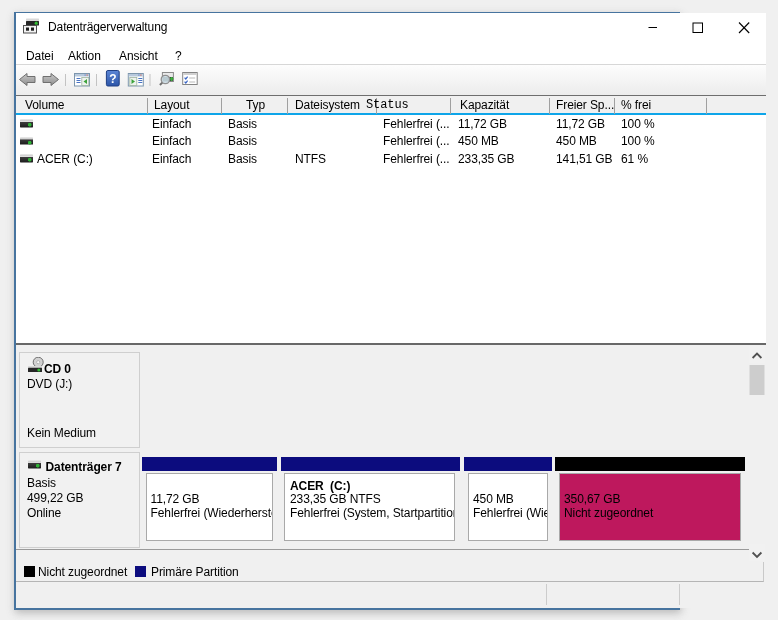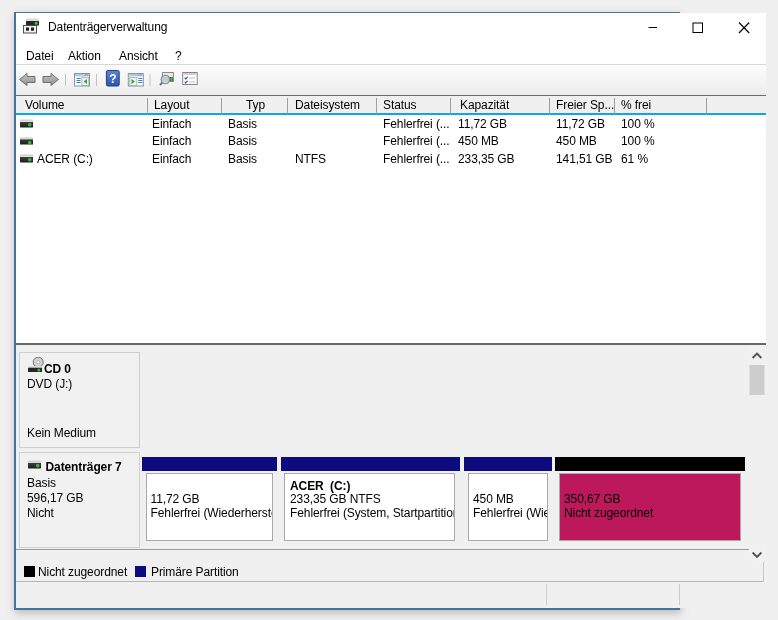--- a/index.html
+++ b/index.html
@@ -121,21 +121,21 @@
     <div class="abs sep" style="left:271px;"></div>
     <div class="abs sep" style="left:360px;"></div>
     <div class="abs sep" style="left:434px;"></div>
     <div class="abs sep" style="left:533px;"></div>
     <div class="abs sep" style="left:598px;"></div>
     <div class="abs sep" style="left:690px;"></div>
     <div class="t" style="left:9px;top:2px;">Volume</div>
     <div class="t" style="left:138px;top:2px;">Layout</div>
     <div class="t" style="left:212px;top:2px;margin-left:18px;">Typ</div>
     <div class="t" style="left:279px;top:2px;">Dateisystem</div>
-    <div class="t" style="left:367px;top:2px;">Status</div>
+    <div class="t" style="left:350px;top:2px;font-family:Liberation Mono, monospace;">Status</div>
     <div class="t" style="left:444px;top:2px;">Kapazität</div>
     <div class="t" style="left:540px;top:2px;">Freier Sp...</div>
     <div class="t" style="left:605px;top:2px;">% frei</div>
   </div>
 
   <div id="rows">
     <div class="abs volico" style="left:4px;top:106px;"></div>
     <div class="t" style="left:136px;top:103.5px;">Einfach</div>
     <div class="t" style="left:212px;top:103.5px;">Basis</div>
     <div class="t" style="left:367px;top:103.5px;">Fehlerfrei (...</div>
@@ -175,22 +175,22 @@
     <circle cx="11.8" cy="12.9" r="1.5" fill="#33bb33"></circle>
   </svg>
   <div class="t b" style="left:28px;top:349px;">CD 0</div>
   <div class="t" style="left:11px;top:364px;">DVD (J:)</div>
   <div class="t" style="left:11px;top:413px;">Kein Medium</div>
 
   <div class="abs" style="left:3px;top:439px;width:121px;height:96px;background:#f1f1f1;border:1px solid #cfcfcf;"></div>
   <div class="abs volico" style="left:12px;top:447px;"></div>
   <div class="t b" style="left:29.5px;top:447px;">Datenträger 7</div>
   <div class="t" style="left:11px;top:463px;">Basis</div>
-  <div class="t" style="left:11px;top:478px;">596,17 GB</div>
-  <div class="t" style="left:11px;top:493px;">Nicht</div>
+  <div class="t" style="left:11px;top:478px;">499,22 GB</div>
+  <div class="t" style="left:11px;top:493px;">Online</div>
 
   <div class="abs" style="left:126px;top:444px;width:135px;height:14px;background:#0c0c7e;"></div>
   <div class="abs" style="left:129.5px;top:460px;width:127px;height:68px;background:#fff;border:1px solid #a9a9a9;overflow:hidden;">
     <div class="t" style="left:4px;top:18px;">11,72 GB</div>
     <div class="t" style="left:4px;top:32px;">Fehlerfrei (Wiederherstellungsp</div>
   </div>
 
   <div class="abs" style="left:264.5px;top:444px;width:179px;height:14px;background:#0c0c7e;"></div>
   <div class="abs" style="left:268px;top:460px;width:171px;height:68px;background:#fff;border:1px solid #a9a9a9;overflow:hidden;">
     <div class="t b" style="left:5px;top:4.5px;">ACER&nbsp; (C:)</div>

